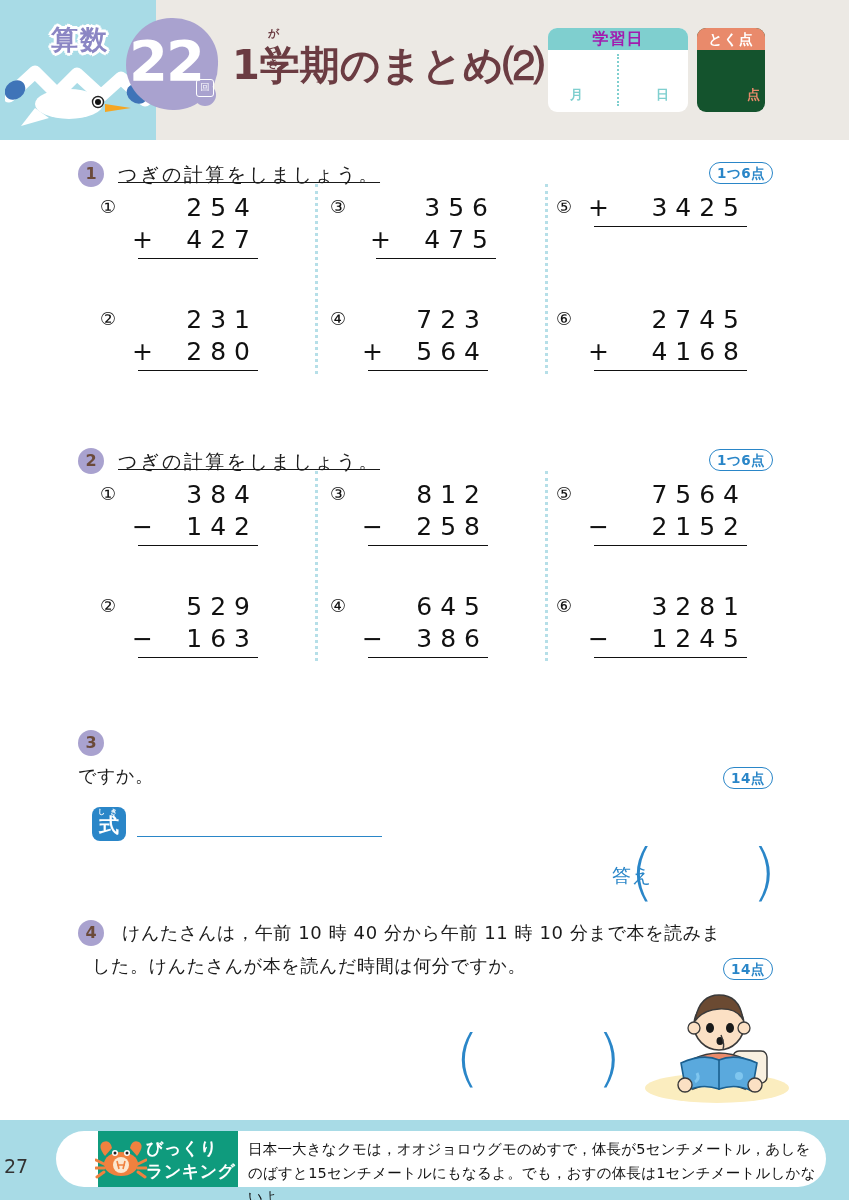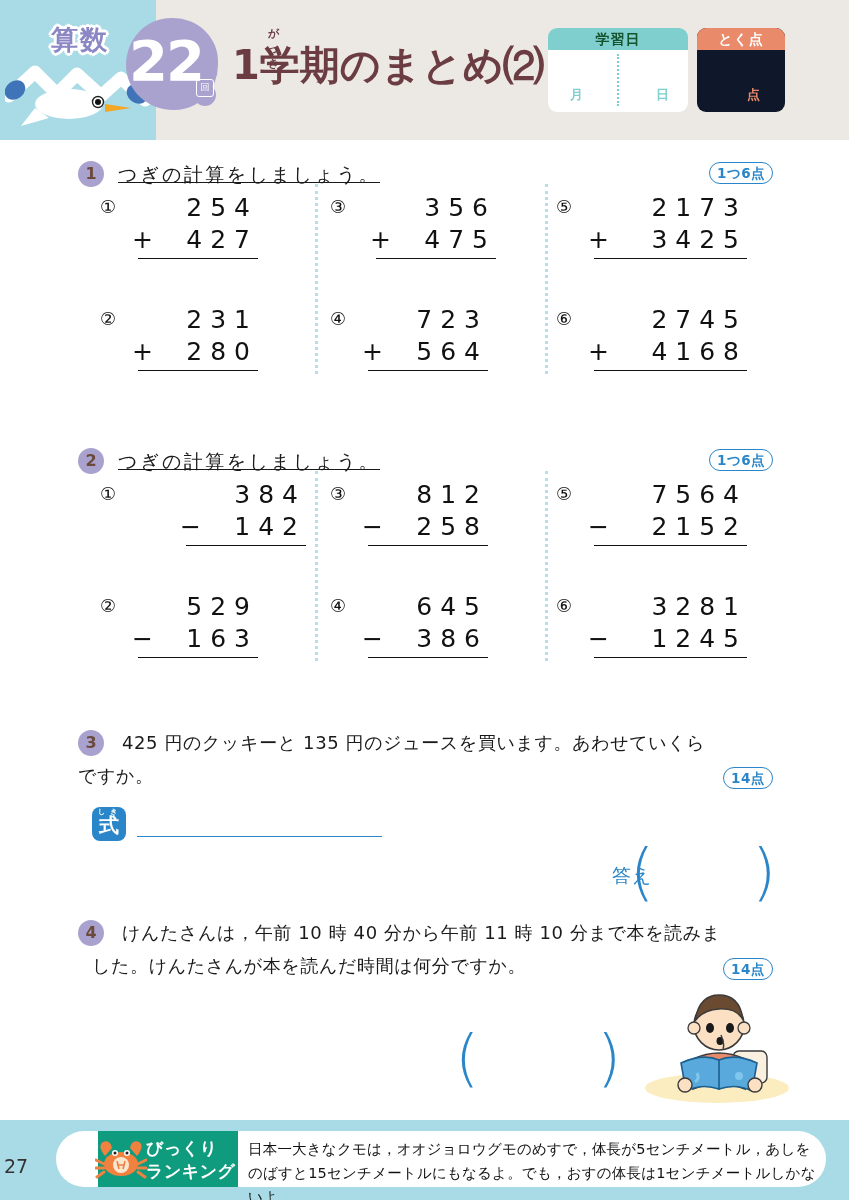--- a/index.html
+++ b/index.html
@@ -48,29 +48,29 @@
     letter-spacing:9px;font-weight:bold;
   }
   .title{
     position:absolute;left:0;top:12px;font-size:40px;font-weight:bold;
     color:#6b3c42;letter-spacing:0px;white-space:nowrap;
   }
   .datebox{
     position:absolute;left:548px;top:28px;width:140px;height:84px;
     background:#fff;border-radius:9px;overflow:hidden;
   }
-  .datebox .cap{height:22px;background:#7fcfcf;color:#14532d;font-size:14px;
+  .datebox .cap{height:22px;background:#7fcfcf;color:#a21caf;font-size:16px;
     font-weight:bold;text-align:center;line-height:22px;letter-spacing:1px;}
   .datebox .dotline{position:absolute;left:69px;top:26px;width:0;height:52px;
     border-left:2px dotted #7fcfcf;}
   .datebox .lbl-m{position:absolute;left:22px;top:58px;font-size:13px;color:#7fcfcf;font-weight:bold;}
   .datebox .lbl-d{position:absolute;left:108px;top:58px;font-size:13px;color:#7fcfcf;font-weight:bold;}
   .scorebox{
-    position:absolute;left:697px;top:28px;width:88px;height:84px;
-    background:#0f172a;border-radius:9px;overflow:hidden;
+    position:absolute;left:697px;top:28px;width:68px;height:84px;
+    background:#14532d;border-radius:9px;overflow:hidden;
   }
   .scorebox .cap{height:22px;background:#e98a6b;color:#fff;font-size:14px;
     font-weight:bold;text-align:center;line-height:22px;letter-spacing:1px;}
   .scorebox .lbl-p{position:absolute;left:50px;top:58px;font-size:13px;color:#e98a6b;font-weight:bold;}
 
   
   .content{position:absolute;left:0;top:140px;width:849px;height:980px;background:#fff;}
 
   .qnum{
     position:absolute;width:26px;height:26px;border-radius:50%;
@@ -217,21 +217,20 @@
           <span class="opsign" style="left:-6px;">+</span>
           <span>564</span>
         </div>
         <div class="ruleline" style="width:120px;"></div>
       </div>
     </div>
 
     <div class="prob" style="left:556px;top:52px;">
       <div class="idx">⑤</div>
       <div class="rows" style="width:153px;">
-        <div class="r">2173</div>
         <div class="r op">
           <span class="opsign" style="left:-6px;">+</span>
           <span>3425</span>
         </div>
         <div class="ruleline" style="width:153px;"></div>
       </div>
     </div>
 
     <div class="prob" style="left:556px;top:164px;">
       <div class="idx">⑥</div>
@@ -247,21 +246,21 @@
 
     <div class="qnum" style="left:78px;top:308px;">2</div>
     <div class="qtext" style="left:118px;top:309px;">つぎの計算をしましょう。</div>
     <div class="badge" style="left:709px;top:309px;">1つ6点</div>
 
     <div class="divider" style="left:315px;top:331px;height:190px;"></div>
     <div class="divider" style="left:545px;top:331px;height:190px;"></div>
 
     <div class="prob" style="left:100px;top:339px;">
       <div class="idx">①</div>
-      <div class="rows" style="width:120px;margin-left:48px;">
+      <div class="rows" style="width:120px;">
         <div class="r">384</div>
         <div class="r op">
           <span class="opsign" style="left:-6px;">−</span>
           <span>142</span>
         </div>
         <div class="ruleline" style="width:120px;"></div>
       </div>
     </div>
 
     <div class="prob" style="left:100px;top:451px;">
@@ -318,21 +317,20 @@
         <div class="r">3281</div>
         <div class="r op">
           <span class="opsign" style="left:-6px;">−</span>
           <span>1245</span>
         </div>
         <div class="ruleline" style="width:153px;"></div>
       </div>
     </div>
 
     <div class="qnum" style="left:78px;top:590px;">3</div>
-    <div class="ptext" style="left:122px;top:591px;">425 円のクッキーと 135 円のジュースを買います。あわせていくら</div>
     <div class="ptext" style="left:78px;top:624px;">ですか。</div>
     <div class="badge" style="left:723px;top:627px;">14点</div>
 
     <div class="shiki-badge" style="left:92px;top:667px;">
       <span class="shiki-furi">しき</span>
       <span>式</span>
     </div>
     <div class="answer-line" style="left:137px;top:696px;width:245px;"></div>
 
     <div class="kotae" style="left:612px;top:723px;">答え</div>

